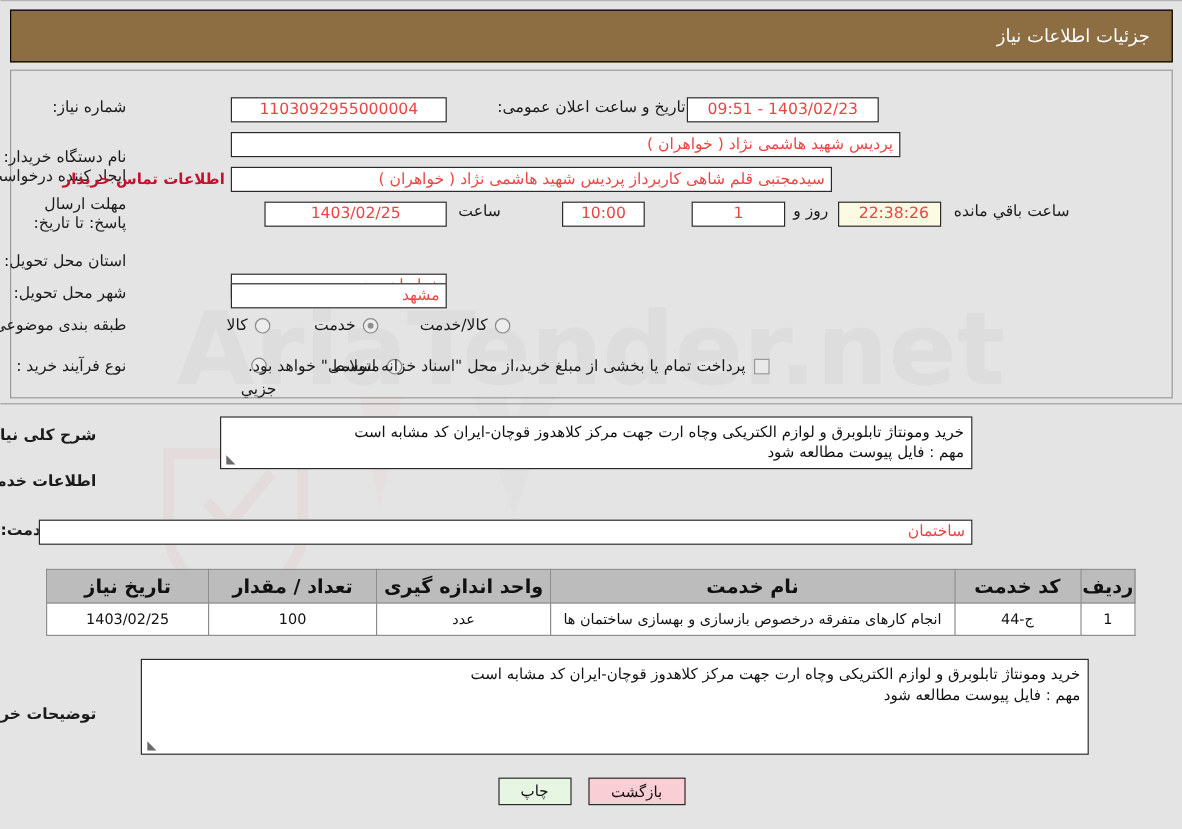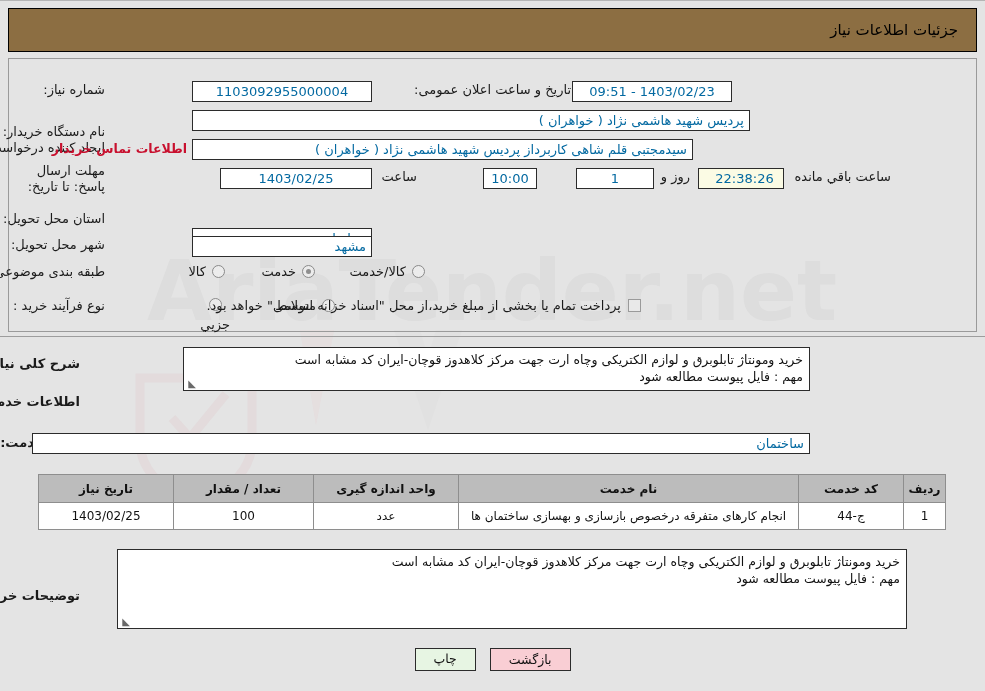--- a/index.html
+++ b/index.html
@@ -34,21 +34,21 @@
     width: 969px; height: 44px;
     background: #8c6e42;
     border: 1px solid #000;
     display: flex;
     align-items: center;
     justify-content: flex-start;
     padding-right: 18px;
     z-index: 3;
   }
   .titlebar .t {
-    color: #000000;
+    color: #ffffff;
     font-size: 15px;
   }
 
   
   .panel {
     position: absolute;
     left: 8px; top: 58px;
     width: 969px; height: 274px;
     border: 1px solid #9a9a9a;
     background: transparent;
@@ -65,21 +65,21 @@
   }
   .lbl { font-size: 13px; color: #1b1b1b; text-align: right; }
   .lbl-b { font-weight: bold; }
 
   .box {
     border: 1px solid #2b2b2b;
     background: #ffffff;
     height: 21px;
     line-height: 19px;
     font-size: 13px;
-    color: #0369a1;
+    color: #ef4444;
     padding: 0 5px;
     text-align: center;
     overflow: hidden;
     white-space: nowrap;
   }
   .box.right { text-align: right; }
   .box.cream { background: #fbfbe4; }
 
   .redlink { color: #c8102e; font-size: 12.5px; }
 
@@ -146,21 +146,21 @@
     font-size: 12px;
     z-index: 2;
     background: #fff;
   }
   table.tbl th {
     background: #bcbcbc;
     border: 1px solid #8e8e8e;
     color: #111;
     font-weight: bold;
     height: 28px;
-    font-size: 12px;
+    font-size: 16px;
   }
   table.tbl td {
     background: #ffffff;
     border: 1px solid #8e8e8e;
     height: 27px;
     text-align: center;
     color: #111;
     font-size: 12px;
   }
 
@@ -239,21 +239,21 @@
     <span class="redlink">اطلاعات تماس خریدار</span>
   </div>
 
   <div class="row" style="right:880px; top:163px; width:92px; z-index:3; white-space:normal; line-height:16px; display:block; text-align:right;">
     <span class="lbl">مهلت ارسال پاسخ: تا تاریخ:</span>
   </div>
   <div class="box" style="position:absolute; right:613px; top:168px; width:152px; z-index:3;">1403/02/25</div>
   <div class="row" style="right:568px; top:169px; z-index:3;">
     <span class="lbl">ساعت</span>
   </div>
-  <div class="box" style="position:absolute; right:448px; top:168px; width:54px; z-index:3;">10:00</div>
+  <div class="box" style="position:absolute; right:448px; top:168px; width:69px; z-index:3;">10:00</div>
   <div class="box" style="position:absolute; right:331px; top:168px; width:78px; z-index:3;">1</div>
   <div class="row" style="right:295px; top:169px; z-index:3;">
     <span class="lbl">روز و</span>
   </div>
   <div class="box cream" style="position:absolute; right:201px; top:168px; width:86px; z-index:3;padding-left:12px;">22:38:26</div>
   <div class="row" style="right:94px; top:169px; z-index:3;">
     <span class="lbl">ساعت باقي مانده</span>
   </div>
 
   <div class="row" style="right:880px; top:211px; z-index:3;">

